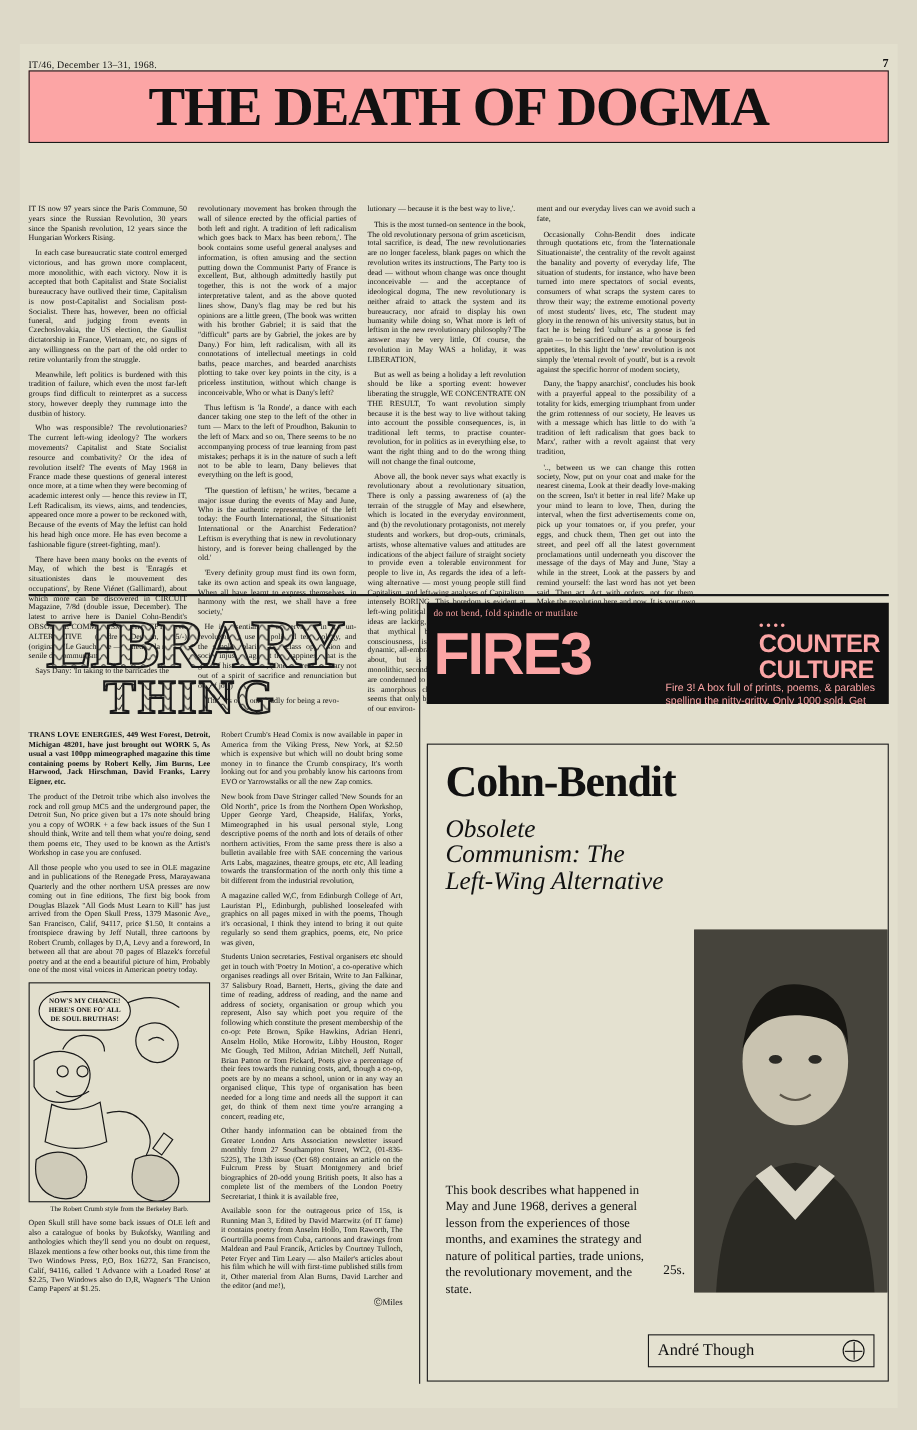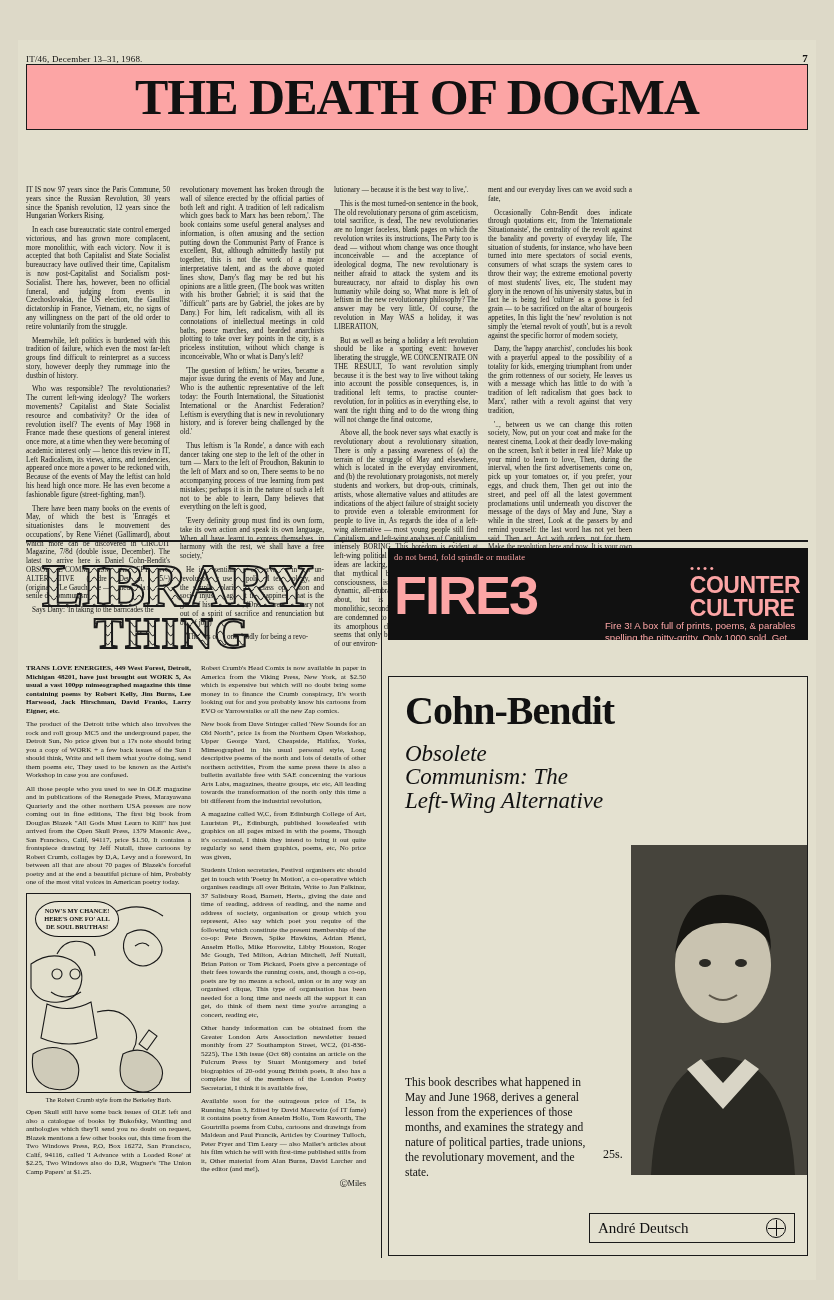--- a/index.html
+++ b/index.html
@@ -70,22 +70,22 @@
     <div class="col">
       <p>IT IS now 97 years since the Paris Commune, 50 years since the Russian Revolution, 30 years since the Spanish revolution, 12 years since the Hungarian Workers Rising.</p>
       <p class="ind">In each case bureaucratic state control emerged victorious, and has grown more complacent, more monolithic, with each victory. Now it is accepted that both Capitalist and State Socialist bureaucracy have outlived their time, Capitalism is now post-Capitalist and Socialism post-Socialist. There has, however, been no official funeral, and judging from events in Czechoslovakia, the US election, the Gaullist dictatorship in France, Vietnam, etc, no signs of any willingness on the part of the old order to retire voluntarily from the struggle.</p>
       <p class="ind">Meanwhile, left politics is burdened with this tradition of failure, which even the most far-left groups find difficult to reinterpret as a success story, however deeply they rummage into the dustbin of history.</p>
       <p class="ind">Who was responsible? The revolutionaries? The current left-wing ideology? The workers movements? Capitalist and State Socialist resource and combativity? Or the idea of revolution itself? The events of May 1968 in France made these questions of general interest once more, at a time when they were becoming of academic interest only — hence this review in IT, Left Radicalism, its views, aims, and tendencies, appeared once more a power to be reckoned with, Because of the events of May the leftist can hold his head high once more. He has even become a fashionable figure (street-fighting, man!).</p>
       <p class="ind">There have been many books on the events of May, of which the best is 'Enragés et situationistes dans le mouvement des occupations', by Rene Viénet (Gallimard), about which more can be discovered in CIRCUIT Magazine, 7/8d (double issue, December). The latest to arrive here is Daniel Cohn-Bendit's OBSOLETE COMMUNISM: THE LEFT-WING ALTERNATIVE (Andre Deutsch, 25/-) (originally 'Le Gauchisme — remède à la maladie senile du communisme').</p>
       <p class="ind">Says Dany: 'In taking to the barricades the</p>
     </div>
     <div class="col">
       <p>revolutionary movement has broken through the wall of silence erected by the official parties of both left and right. A tradition of left radicalism which goes back to Marx has been reborn,'. The book contains some useful general analyses and information, is often amusing and the section putting down the Communist Party of France is excellent, But, although admittedly hastily put together, this is not the work of a major interpretative talent, and as the above quoted lines show, Dany's flag may be red but his opinions are a little green, (The book was written with his brother Gabriel; it is said that the "difficult" parts are by Gabriel, the jokes are by Dany.) For him, left radicalism, with all its connotations of intellectual meetings in cold baths, peace marches, and bearded anarchists plotting to take over key points in the city, is a priceless institution, without which change is inconceivable, Who or what is Dany's left?</p>
+      <p class="ind">Thus leftism is 'la Ronde', a dance with each dancer taking one step to the left of the other in turn — Marx to the left of Proudhon, Bakunin to the left of Marx and so on, There seems to be no accompanying process of true learning from past mistakes; perhaps it is in the nature of such a left not to be able to learn, Dany believes that everything on the left is good,</p>
       <p class="ind">'The question of leftism,' he writes, 'became a major issue during the events of May and June, Who is the authentic representative of the left today: the Fourth International, the Situationist International or the Anarchist Federation? Leftism is everything that is new in revolutionary history, and is forever being challenged by the old.'</p>
-      <p class="ind">Thus leftism is 'la Ronde', a dance with each dancer taking one step to the left of the other in turn — Marx to the left of Proudhon, Bakunin to the left of Marx and so on, There seems to be no accompanying process of true learning from past mistakes; perhaps it is in the nature of such a left not to be able to learn, Dany believes that everything on the left is good,</p>
       <p class="ind">'Every definity group must find its own form, take its own action and speak its own language, When all have learnt to express themselves, in harmony with the rest, we shall have a free society,'</p>
       <p class="ind">He is essentially a conservative in his un-revolutionary use of political terminology, and the simple polarising of class oppression and social injustice against the 'happiness' that is the goal of his revolution, (One is a revolutionary not out of a spirit of sacrifice and renunciation but out of joy.)</p>
       <p class="ind">'There is only one deadly for being a revo-</p>
     </div>
     <div class="col">
       <p>lutionary — because it is the best way to live,'.</p>
       <p class="ind">This is the most turned-on sentence in the book, The old revolutionary persona of grim asceticism, total sacrifice, is dead, The new revolutionaries are no longer faceless, blank pages on which the revolution writes its instructions, The Party too is dead — without whom change was once thought inconceivable — and the acceptance of ideological dogma, The new revolutionary is neither afraid to attack the system and its bureaucracy, nor afraid to display his own humanity while doing so, What more is left of leftism in the new revolutionary philosophy? The answer may be very little, Of course, the revolution in May WAS a holiday, it was LIBERATION,</p>
       <p class="ind">But as well as being a holiday a left revolution should be like a sporting event: however liberating the struggle, WE CONCENTRATE ON THE RESULT, To want revolution simply because it is the best way to live without taking into account the possible consequences, is, in traditional left terms, to practise counter-revolution, for in politics as in everything else, to want the right thing and to do the wrong thing will not change the final outcome,</p>
       <p class="ind">Above all, the book never says what exactly is revolutionary about a revolutionary situation, There is only a passing awareness of (a) the terrain of the struggle of May and elsewhere, which is located in the everyday environment, and (b) the revolutionary protagonists, not merely students and workers, but drop-outs, criminals, artists, whose alternative values and attitudes are indications of the abject failure of straight society to provide even a tolerable environment for people to live in, As regards the idea of a left-wing alternative — most young people still find Capitalism, and left-wing analyses of Capitalism, intensely BORING, This boredom is evident at left-wing political meetings, where not so much ideas are lacking, as VITALITY, Capital itself, that mythical beast that stalks the left consciousness, is no longer the rapacious, dynamic, all-embracing monster that Marx wrote about, but is now shabby, anonymous, monolithic, second-rate and contradictory, and we are condemned to live as windowless monads in its amorphous chain of interrelationships, It seems that only by the conscious recolonisation of our environ-</p>
     </div>
@@ -184,19 +184,19 @@
             <ellipse cx="74" cy="118" rx="6" ry="4" fill="#2b2a25"></ellipse>
             <ellipse cx="110" cy="118" rx="6" ry="4" fill="#2b2a25"></ellipse>
             <path d="M78 150 q14 10 28 0" stroke="#5d574a" fill="none" stroke-width="2"></path>
             <path d="M20 330 q6 -112 72 -118 q66 6 72 118 z" fill="#2a2923"></path>
             <path d="M70 214 l22 24 l22 -24 l14 10 l-36 40 l-36 -40 z" fill="#d9d5c6"></path>
           </svg>
         </div>
         <div class="desc">This book describes what happened in May and June 1968, derives a general lesson from the experiences of those months, and examines the strategy and nature of political parties, trade unions, the revolutionary movement, and the state.</div>
         <div class="price">25s.</div>
         <div class="pub">
-          <span class="nm">André Deutsch</span>
+          <span class="nm">André Though</span>
           <span class="logo"></span>
         </div>
       </div>
     </div>
   </div>
 </div>
 
 </body></html>

